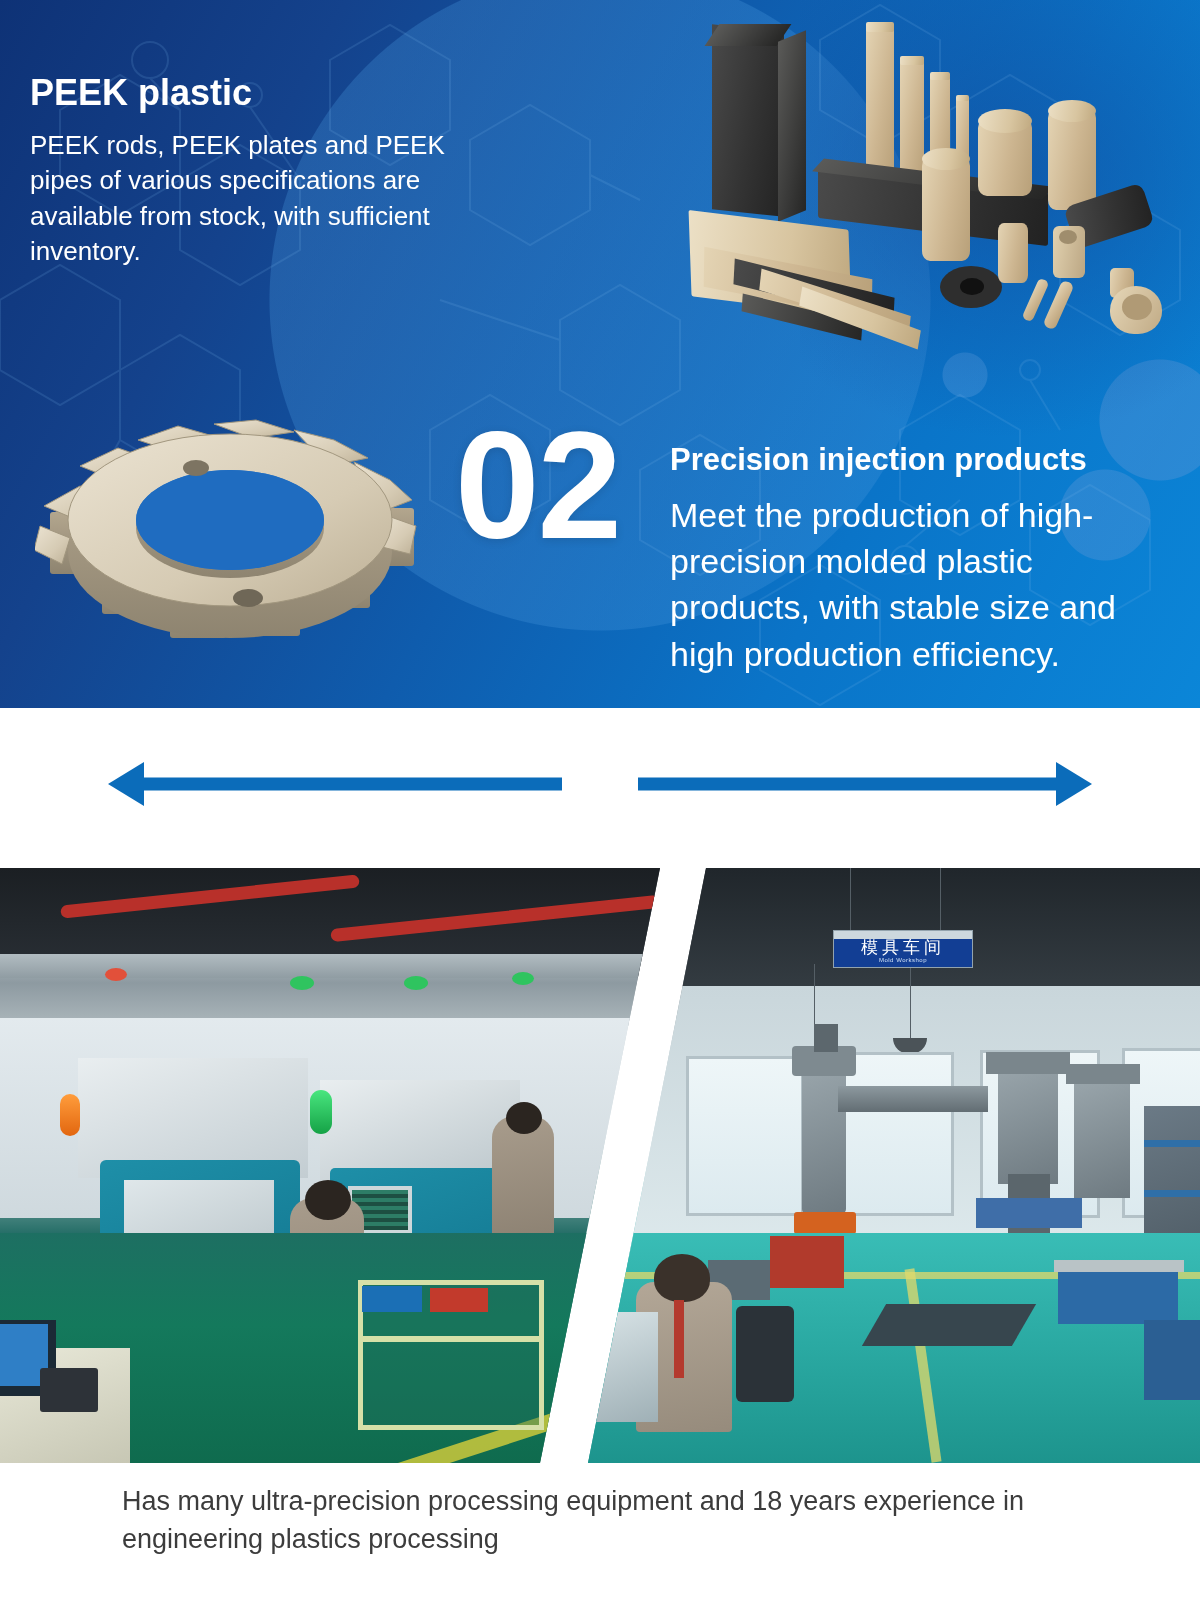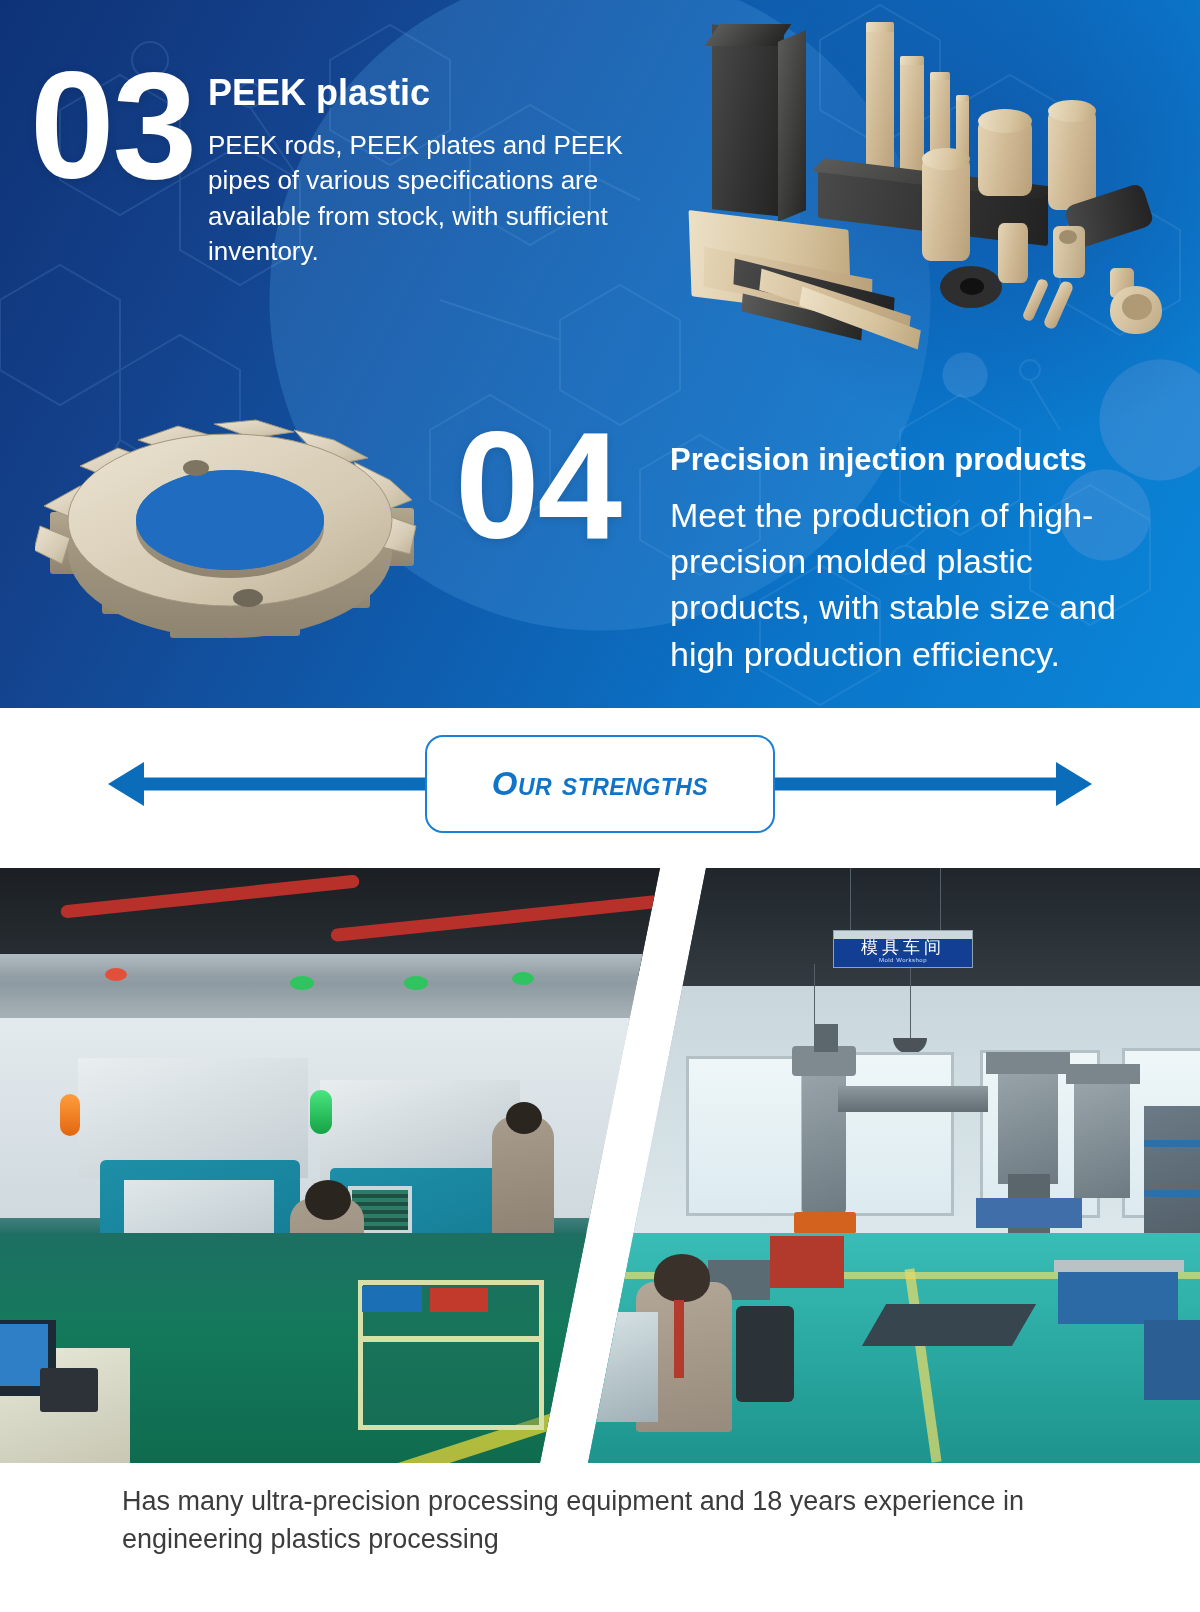--- a/index.html
+++ b/index.html
@@ -266,44 +266,40 @@
         <ellipse cx="0" cy="0" rx="94" ry="50" fill="#2f78c8"></ellipse>
         <ellipse cx="0" cy="0" rx="94" ry="50" fill="#1f6cc0"></ellipse>
 
         <ellipse cx="-34" cy="-52" rx="13" ry="8" fill="#7d7462"></ellipse>
         <ellipse cx="18" cy="78" rx="15" ry="9" fill="#6f6757"></ellipse>
       </g>
     </svg>
   </div>
 
   <div class="blk" id="blk03">
-    <div class="big-num">03</div>
     <div class="blk-txt">
       <div class="t-title">PEEK plastic</div>
       <div class="t-body">PEEK rods, PEEK plates and PEEK pipes of various specifications are available from stock, with sufficient inventory.</div>
     </div>
   </div>
 
   <div class="blk" id="blk04">
-    <div class="big-num">04</div>
+    <div class="big-num">02</div>
     <div class="blk-txt">
       <div class="t-title">Precision injection products</div>
       <div class="t-body">Meet the production of high-precision molded plastic products, with stable size and high production efficiency.</div>
     </div>
   </div>
 </section>
 
 <section class="strengths">
   <div class="arrow-head left"></div>
   <div class="arrow-line left"></div>
   <div class="arrow-line right"></div>
   <div class="arrow-head right"></div>
-  <div class="strength-box">
-    <span>Our strengths</span>
-  </div>
 </section>
 
 <section class="photos">
 
   <div class="photo photo-left">
     <div class="pl-bg"></div>
     <div class="pl-ceiling"></div>
     <div class="pl-pipe" style="left:60px;top:22px;width:300px;"></div>
     <div class="pl-pipe" style="left:330px;top:44px;width:330px;"></div>
     <div class="pl-duct"></div>

